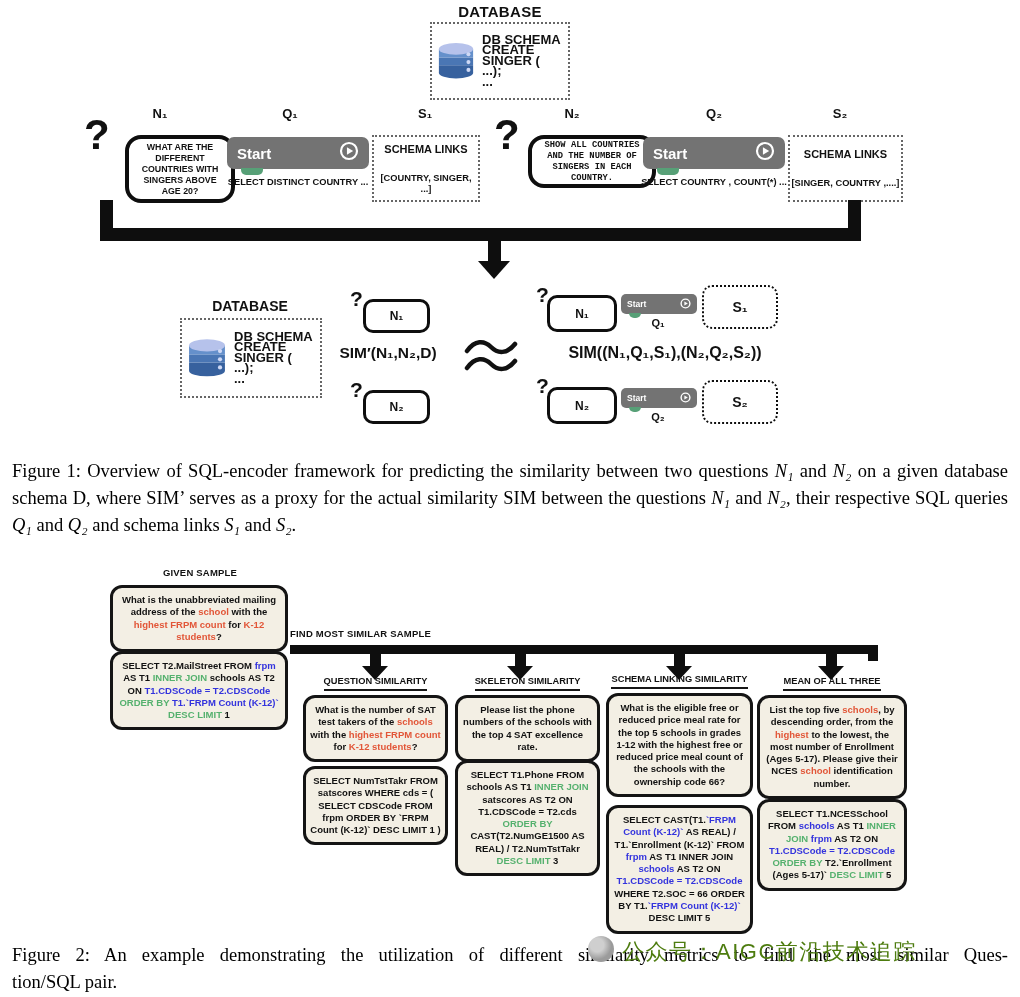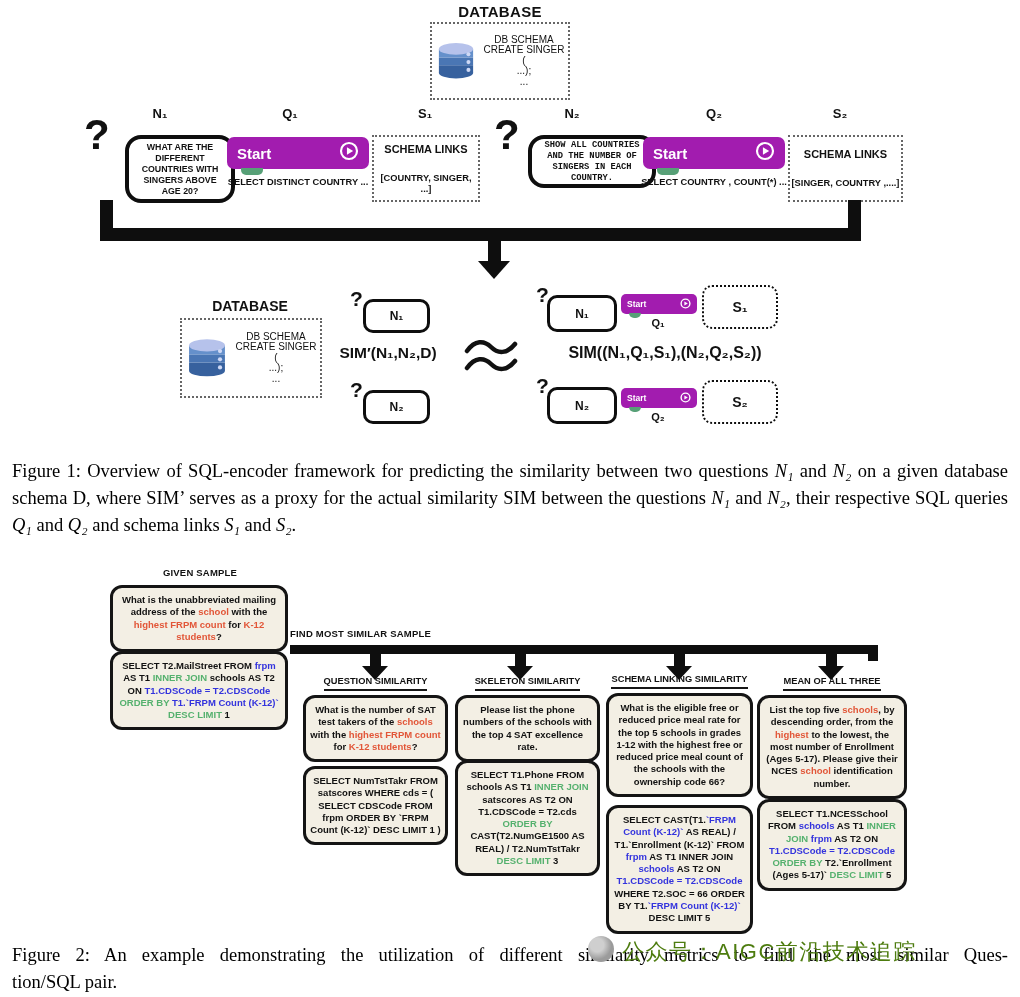--- a/index.html
+++ b/index.html
@@ -8,28 +8,28 @@
   .abs{position:absolute;}
   .b{font-weight:bold;}
   .ctr{text-align:center;}
 
   
   .heading-lg{font-size:15px;font-weight:800;letter-spacing:.3px;}
   .heading-md{font-size:14px;font-weight:800;}
   .sub-label{font-size:13px;font-weight:800;text-align:center;}
   .dashedbox{border:2px dotted #666;background:#fff;box-sizing:border-box;}
   .dbbox{display:flex;align-items:center;justify-content:center;gap:4px;padding:2px;}
-  .dbtext{font-size:10px;font-weight:400;line-height:10.5px;text-align:center;}
+  .dbtext{font-size:13px;font-weight:700;line-height:10.5px;text-align:left;}
   .qmark{font-weight:900;line-height:1;}
   .nbox{border:4px solid #0e0e0e;border-radius:16px;background:#fff;box-sizing:border-box;
         display:flex;align-items:center;justify-content:center;text-align:center;
         font-size:8.8px;font-weight:800;line-height:11px;padding:3px 4px;}
   .nbox-sm{border:3px solid #0e0e0e;border-radius:10px;background:#fff;box-sizing:border-box;
         display:flex;align-items:center;justify-content:center;font-size:12px;font-weight:800;}
-  .startbtn{background:#a21caf;border-radius:7px;display:flex;align-items:center;
+  .startbtn{background:#737373;border-radius:7px;display:flex;align-items:center;
         justify-content:space-between;padding:0 10px;box-sizing:border-box;color:#fff;}
   .startbtn .lbl{font-weight:800;font-size:15px;}
   .startbtn:after{content:"";position:absolute;left:14px;bottom:-6px;width:22px;height:7px;
         background:#57a077;border-radius:0 0 5px 5px;}
   .startbtn-sm{border-radius:5px;padding:0 6px;}
   .startbtn-sm .lbl{font-size:8.5px;}
   .startbtn-sm:after{left:8px;bottom:-4px;width:12px;height:5px;}
   .undersql{font-size:9.3px;font-weight:800;line-height:11.5px;text-align:center;}
   .schemabox{display:flex;flex-direction:column;align-items:center;justify-content:center;gap:18px;
         font-weight:800;text-align:center;}

